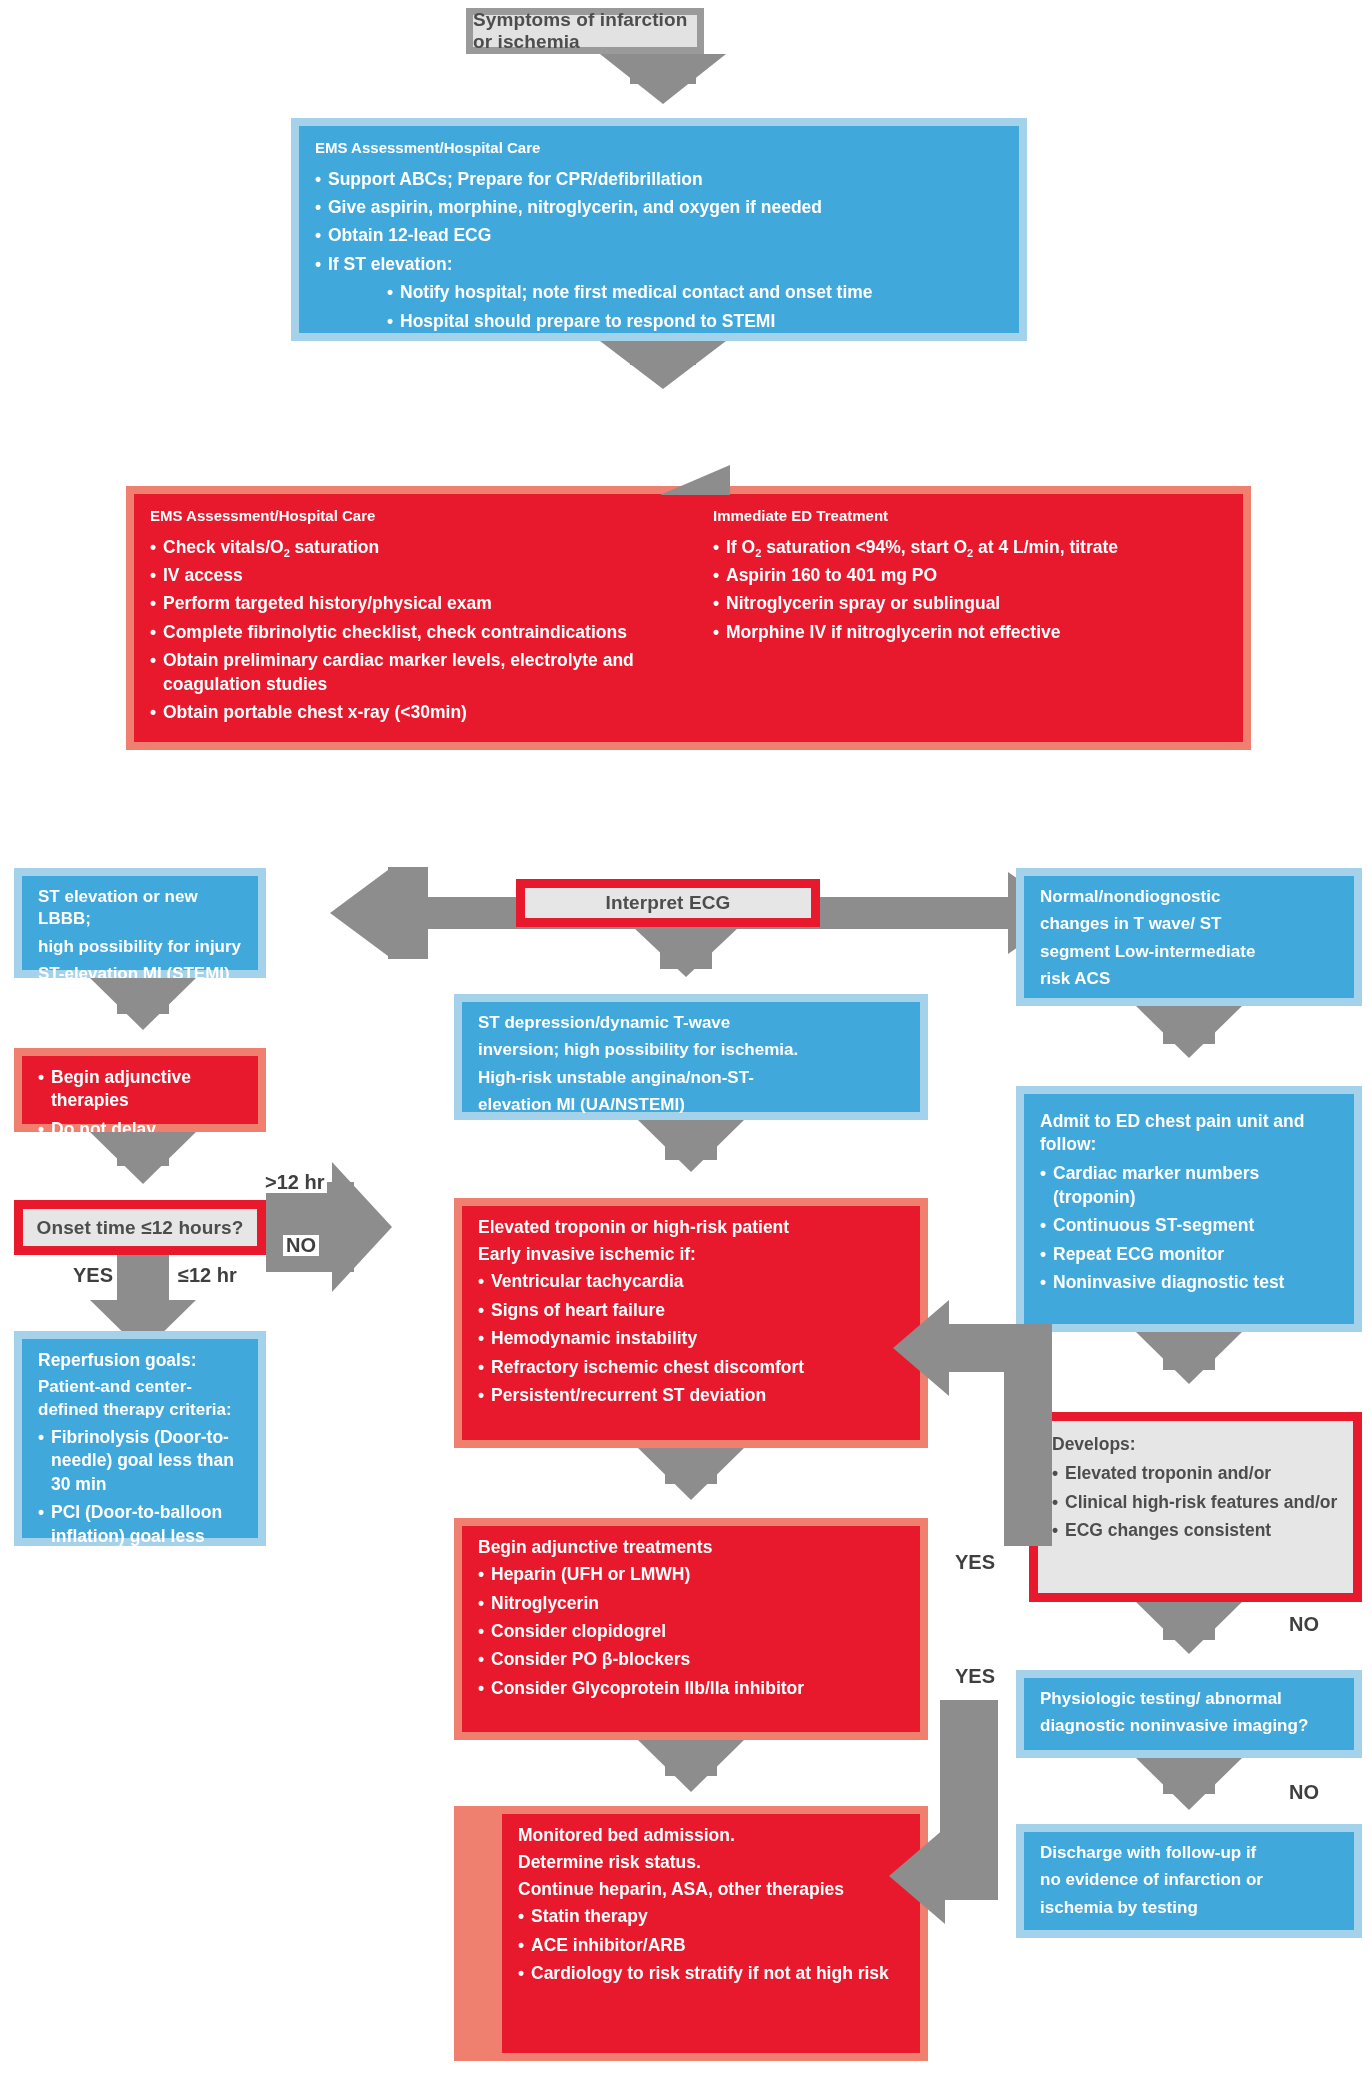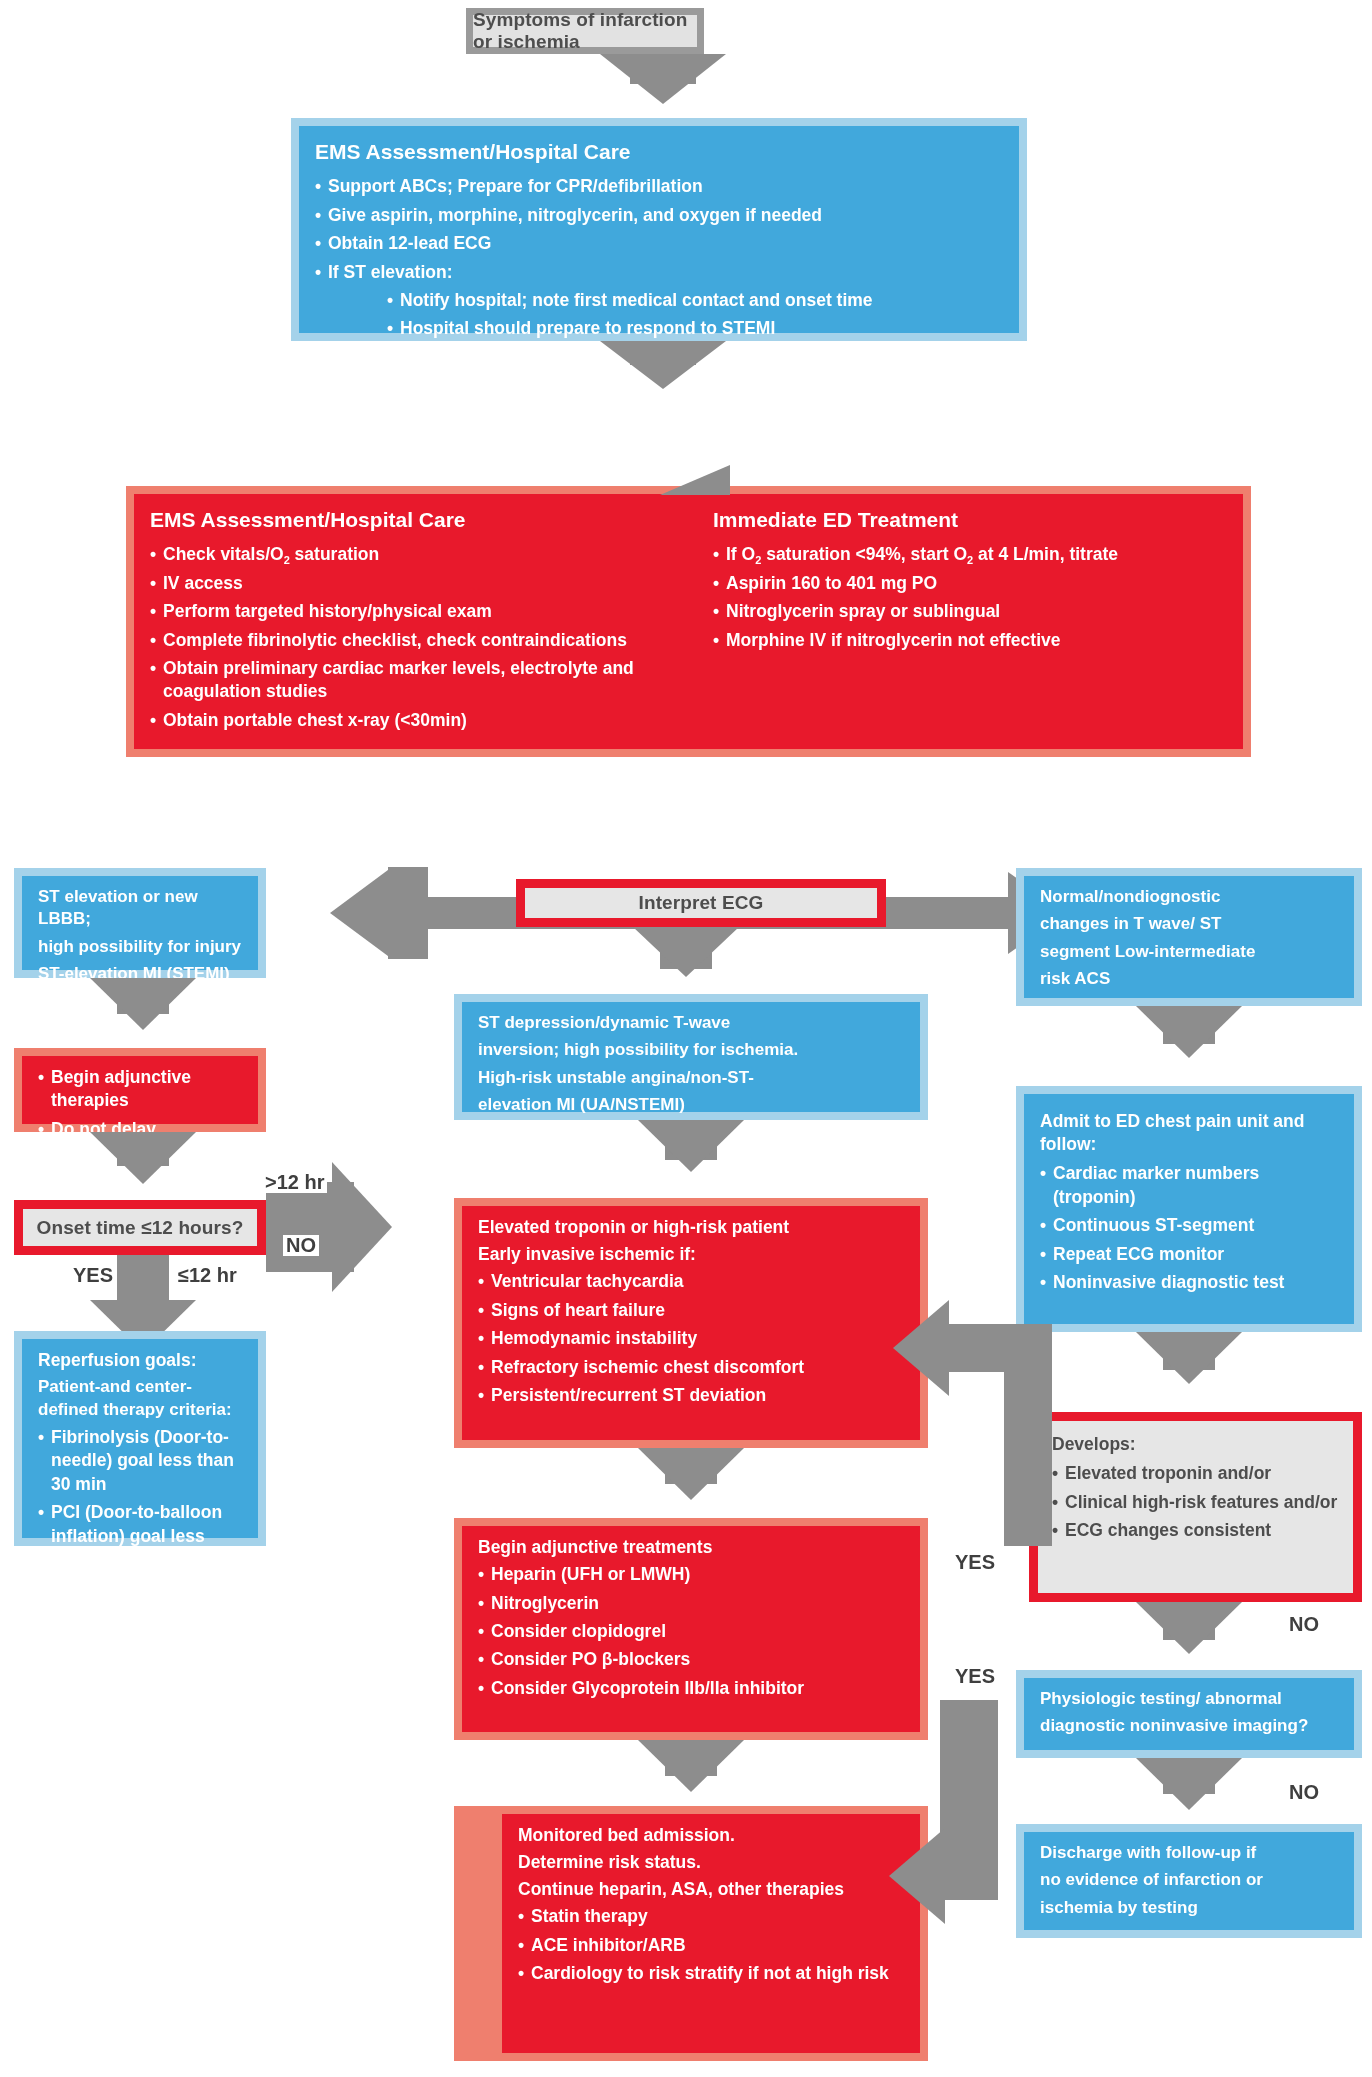--- a/index.html
+++ b/index.html
@@ -30,21 +30,21 @@
               width:100%;height:100%;display:flex;align-items:center;
               justify-content:center;padding:8px 12px;}
   .gray-inner.left{justify-content:flex-start;display:block;padding:12px 14px;}
 
   .plain-gray-outer{background:#9a9a9a;padding:7px;}
   .plain-gray-inner{background:#e2e2e2;color:#4d4d4d;box-sizing:border-box;
                     width:100%;height:100%;display:flex;align-items:center;
                     justify-content:center;}
 
   
-  .title{font-weight:bold;font-size:21px;line-height:1.3;margin:0 0 10px 0;}
+  .title{font-weight:bold;font-size:15px;line-height:1.3;margin:0 0 10px 0;}
   .bline{font-weight:bold;font-size:17px;line-height:1.32;margin:0 0 5px 0;}
   .lead{font-weight:bold;font-size:17.5px;line-height:1.32;margin:0 0 4px 0;}
   .sub{font-weight:normal;font-size:17px;line-height:1.35;margin:0 0 4px 0;}
   .bullets{list-style:none;margin:0;padding:0;}
   .bullets li{font-weight:bold;font-size:17.5px;line-height:1.34;
               margin:0 0 5px 0;padding-left:13px;position:relative;}
   .bullets li:before{content:"\2022";position:absolute;left:0;top:0;}
   .bullets.ind li{margin-left:72px;}
   .centerhead{font-weight:bold;font-size:19px;letter-spacing:.1px;}
   sub{font-size:11px;vertical-align:baseline;position:relative;top:4px;}
@@ -118,21 +118,21 @@
 
   <div class="ar" style="left:660px;top:465px;width:70px;height:30px;clip-path:polygon(100% 0,100% 100%,0 100%);"></div>
 
   <div class="ar" style="left:388px;top:897px;width:620px;height:32px;"></div>
 
   <div class="ar" style="left:330px;top:867px;width:62px;height:92px;clip-path:polygon(0 50%,100% 0,100% 100%);"></div>
   <div class="ar" style="left:388px;top:867px;width:40px;height:92px;"></div>
 
   <div class="ar" style="left:1008px;top:872px;width:58px;height:82px;clip-path:polygon(100% 50%,0 0,0 100%);"></div>
 
-  <div class="node gray-outer" style="left:516px;top:879px;width:370px;height:48px;text-align:right;">
+  <div class="node gray-outer" style="left:516px;top:879px;width:304px;height:48px;text-align:right;">
     <div class="gray-inner">
       <span class="centerhead">Interpret ECG</span>
     </div>
   </div>
 
   <div class="ar" style="left:660px;top:927px;width:52px;height:42px;"></div>
   <div class="ar" style="left:633px;top:927px;width:106px;height:50px;clip-path:polygon(0 0,100% 0,50% 100%);"></div>
 
   <div class="node blue-outer" style="left:14px;top:868px;width:252px;height:110px;">
     <div class="blue-inner" style="padding-top:10px;">

